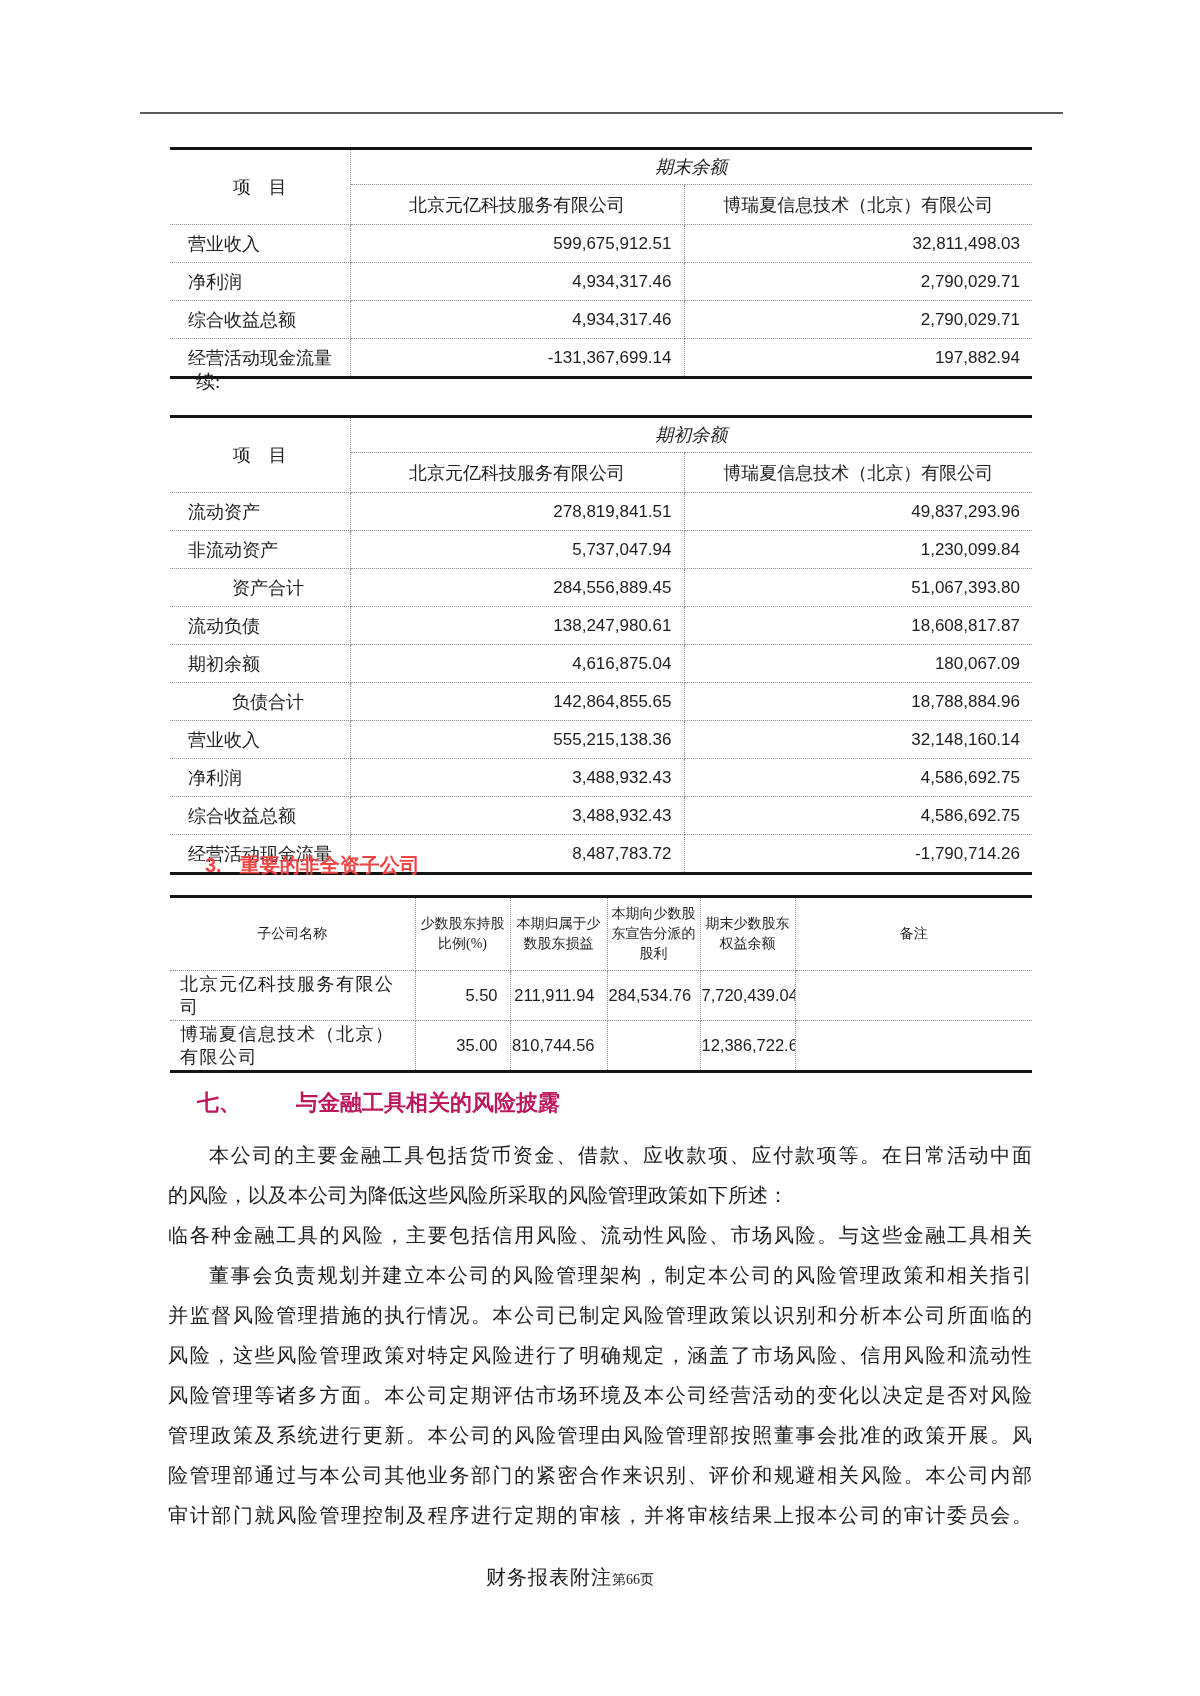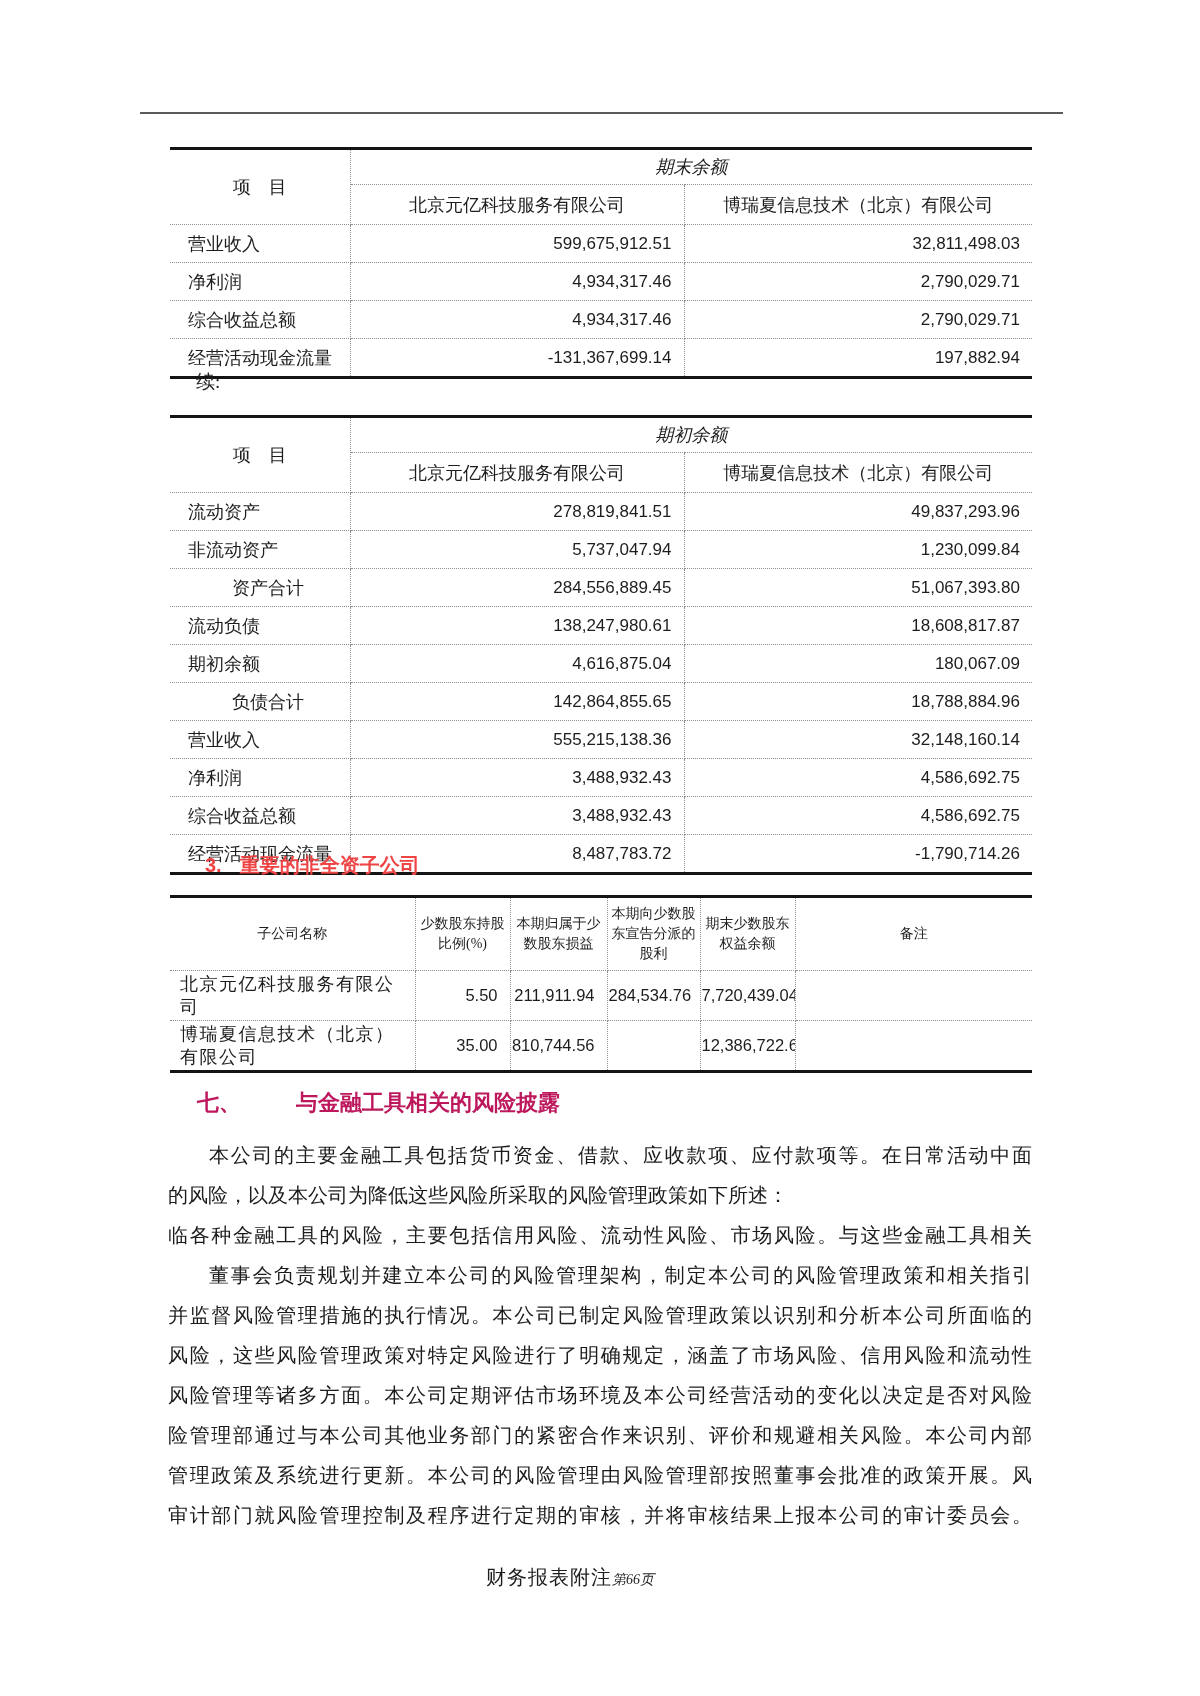--- a/index.html
+++ b/index.html
@@ -79,21 +79,21 @@
   }
   .line.first{text-indent:41px;}
   .line.endline{text-align-last:left;}
 
   
   .footer{
     position:absolute;left:0;top:1564px;width:1200px;
     text-align:center;transform:translateX(-30px);
   }
   .f1{font-size:20px;letter-spacing:1px;}
-  .f2{font-size:14px;margin-left:0;font-style:italic;}
+  .f2{font-size:14px;margin-left:0;}
 </style>
 </head>
 <body>
 
 <div class="page">
 
   <div class="top-rule"></div>
 
   <table class="t bal" id="t1">
     <colgroup>
@@ -249,22 +249,22 @@
   </div>
 
   <div class="body-text">
     <div class="line first">本公司的主要金融工具包括货币资金、借款、应收款项、应付款项等。在日常活动中面</div>
     <div class="line endline">的风险，以及本公司为降低这些风险所采取的风险管理政策如下所述：</div>
     <div class="line">临各种金融工具的风险，主要包括信用风险、流动性风险、市场风险。与这些金融工具相关</div>
     <div class="line first">董事会负责规划并建立本公司的风险管理架构，制定本公司的风险管理政策和相关指引</div>
     <div class="line">并监督风险管理措施的执行情况。本公司已制定风险管理政策以识别和分析本公司所面临的</div>
     <div class="line">风险，这些风险管理政策对特定风险进行了明确规定，涵盖了市场风险、信用风险和流动性</div>
     <div class="line">风险管理等诸多方面。本公司定期评估市场环境及本公司经营活动的变化以决定是否对风险</div>
+    <div class="line">管理政策及系统进行更新。本公司的风险管理由风险管理部按照董事会批准的政策开展。风</div>
     <div class="line">险管理部通过与本公司其他业务部门的紧密合作来识别、评价和规避相关风险。本公司内部</div>
-    <div class="line">管理政策及系统进行更新。本公司的风险管理由风险管理部按照董事会批准的政策开展。风</div>
     <div class="line">审计部门就风险管理控制及程序进行定期的审核，并将审核结果上报本公司的审计委员会。</div>
   </div>
 
   <div class="footer">
     <span class="f1">财务报表附注</span><span class="f2">第66页</span>
   </div>
 
 </div>
 
 </body></html>

